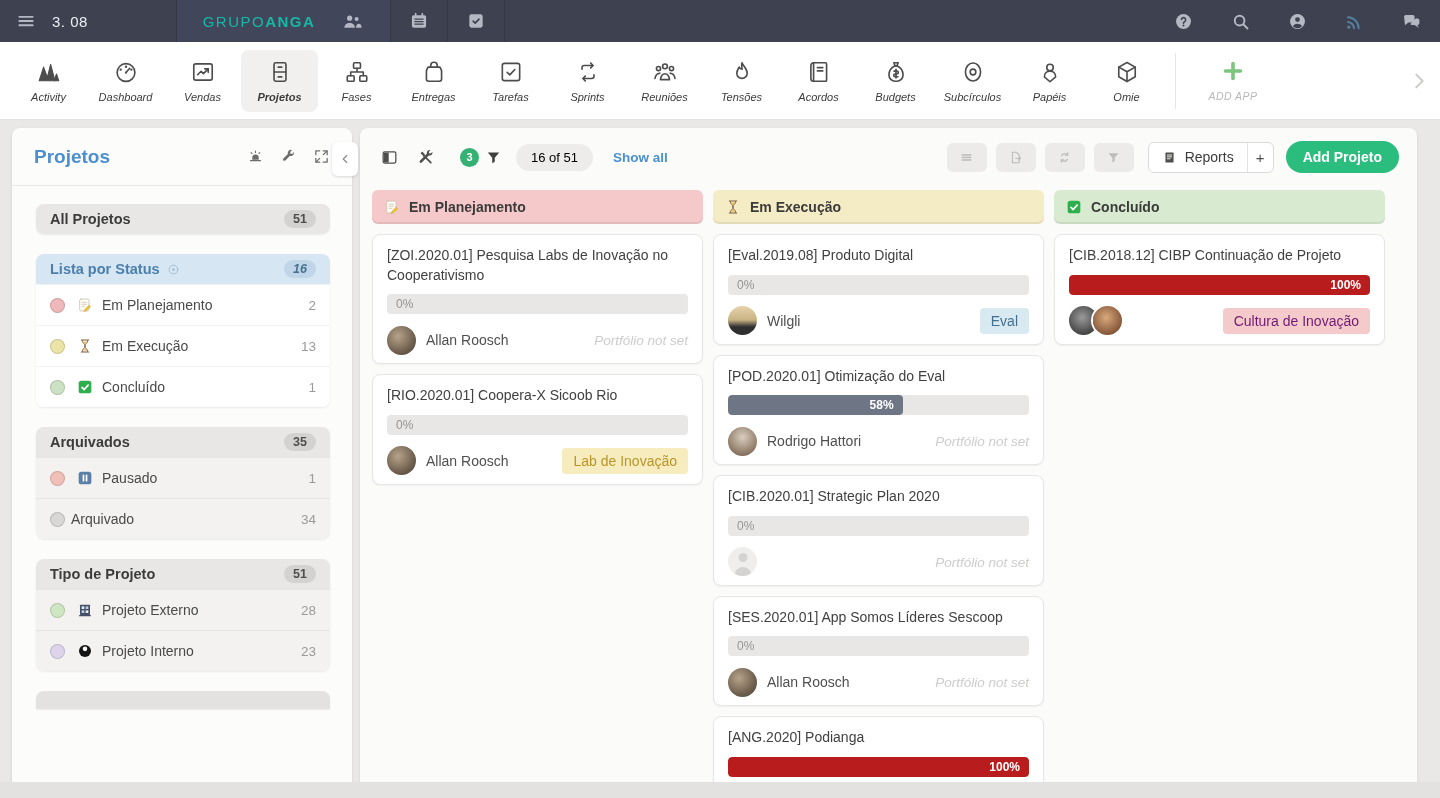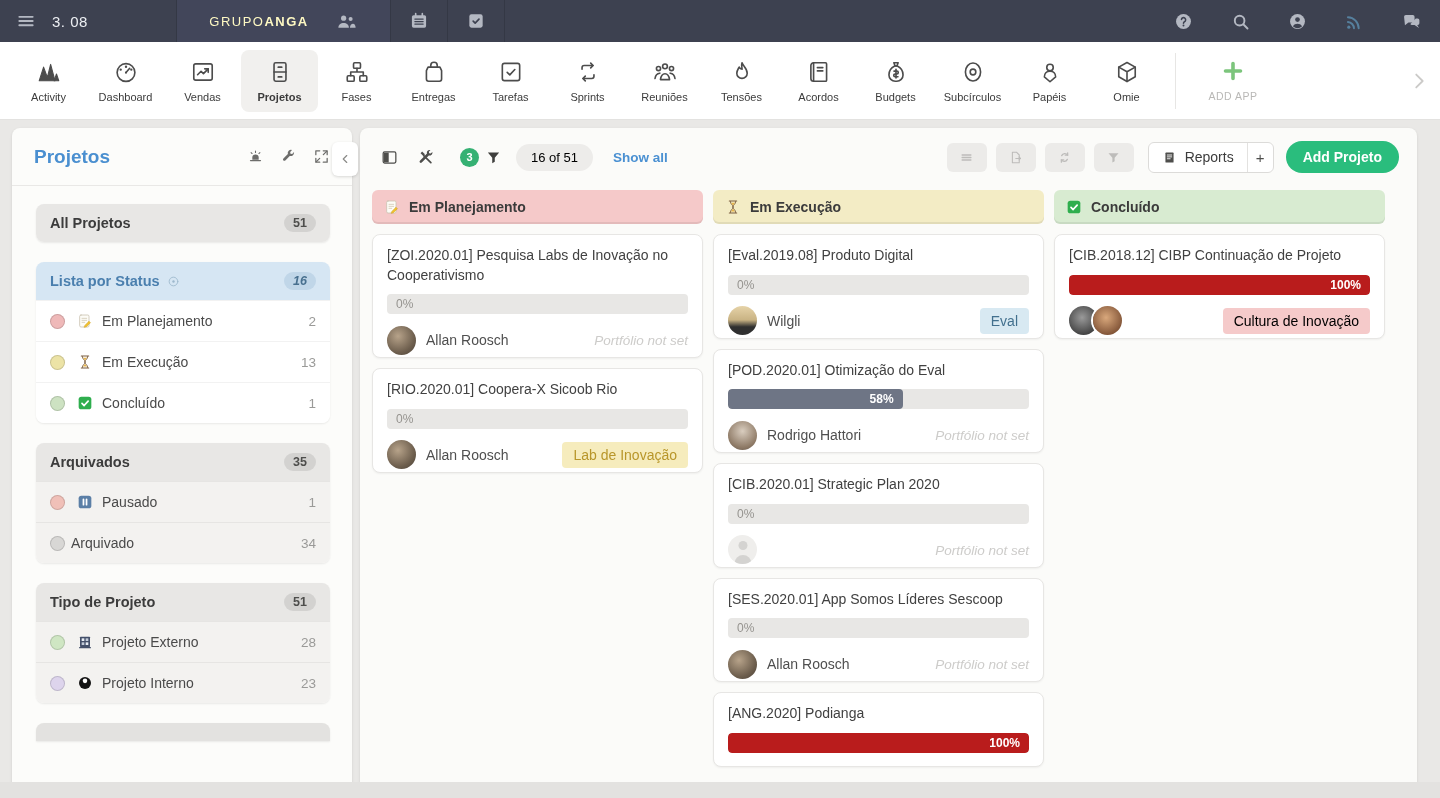--- a/index.html
+++ b/index.html
@@ -8,31 +8,31 @@
   .ic svg{display:block;width:100%;height:100%;}
   .ic{display:inline-block;flex:none;}
 
   
   .topbar{height:42px;background:#3d4150;display:flex;align-items:stretch;color:#b4b8c2;}
   .tb-left{display:flex;align-items:center;padding-left:16px;width:176px;}
   .tb-ic{width:20px;height:20px;color:#b4b8c2;cursor:pointer;}
   .tb-version{color:#eceef2;font-size:15px;margin-left:16px;letter-spacing:.5px;}
   .tb-cell{display:flex;align-items:center;justify-content:center;border-left:1px solid #343845;}
   .brand-cell{width:214px;background:#42465a;gap:0 26px;}
-  .brand{color:#fef9c3;font-size:13px;letter-spacing:1.5px;white-space:nowrap;}
+  .brand{color:#14b8a6;font-size:15px;letter-spacing:1.5px;white-space:nowrap;}
   .brand .b1{font-weight:300;}
   .brand .b2{font-weight:700;}
   .tb-sq{width:57px;}
   .tb-fill{flex:1;border-left:1px solid #343845;}
   .tb-right{display:flex;align-items:center;padding-right:18px;}
   .tb-right .tb-ic{width:21px;height:21px;margin-left:36px;}
   .tb-ic.signal{color:#56809e;}
 
   
-  .appnav{height:78px;background:#ffffff;border-bottom:1px solid #e3e2e0;display:flex;align-items:center;padding:0 10px;}
+  .appnav{height:78px;background:#ffffff;border-bottom:1px solid #e3e2e0;display:flex;align-items:center;padding:0 10px;font-style:italic;}
   .nav-item{width:77px;height:62px;display:flex;flex-direction:column;align-items:center;justify-content:center;gap:6px;border-radius:8px;cursor:pointer;}
   .nav-item .nav-ic{width:26px;height:26px;color:#4c4c4c;}
   .nav-label{font-size:11px;color:#3b3b3b;white-space:nowrap;}
   .nav-item.selected{background:#f1f0ee;}
   .nav-item.selected .nav-label{font-weight:700;}
   .nav-divider{width:1px;height:56px;background:#e7e6e4;margin:0 14px 0 10px;}
   .addapp{width:86px;height:62px;display:flex;flex-direction:column;align-items:center;justify-content:center;gap:7px;cursor:pointer;}
   .addapp .plus{width:24px;height:24px;color:#7cc57c;}
   .addapp .nav-label{color:#b9b8b6;letter-spacing:.5px;font-size:10.5px;}
   .nav-pager{margin-left:auto;width:22px;height:22px;color:#cbcac8;cursor:pointer;}
@@ -44,21 +44,21 @@
     border-radius:8px 8px 0 0;box-shadow:0 1px 3px rgba(0,0,0,.10);}
   .sb-head{height:58px;display:flex;align-items:center;padding:0 22px;border-bottom:1px solid #e9e8e6;}
   .sb-title{font-size:19px;font-weight:700;color:#4a8fd0;}
   .sb-head-icons{margin-left:auto;display:flex;align-items:center;gap:16px;}
   .sb-head-icons .ic{width:17px;height:17px;color:#6d6d6b;cursor:pointer;}
   .collapse-tab{position:absolute;left:320px;top:14px;width:26px;height:34px;background:#fff;border-radius:6px;
     box-shadow:0 1px 3px rgba(0,0,0,.15);display:flex;align-items:center;justify-content:center;cursor:pointer;z-index:3;}
   .collapse-tab .ic{width:14px;height:14px;color:#8a8a88;}
   .sb-body{padding:18px 22px 0 24px;}
   .sgroup{border-radius:8px;overflow:hidden;box-shadow:0 1px 2px rgba(0,0,0,.08);margin-bottom:20px;}
-  .sg-head{height:38px;display:flex;align-items:center;padding:0 14px;font-size:14.5px;font-weight:700;color:#3c3c3c;}
+  .sg-head{height:30px;display:flex;align-items:center;padding:0 14px;font-size:14.5px;font-weight:700;color:#3c3c3c;}
   .sg-head.all,.sg-head.gray{background:#e8e7e5;}
   .sg-head.blue{background:#d6e6f3;color:#4a7fae;}
   .sg-head .info{width:13px;height:13px;color:#9db8cc;margin-left:7px;}
   .badge{margin-left:auto;background:rgba(0,0,0,.09);color:#4e4e4c;font-size:12.5px;font-weight:700;
     padding:3px 9px;border-radius:11px;line-height:1;}
   .sg-head.blue .badge{background:#c0d6e8;color:#48708f;font-style:italic;}
   .srow{height:41px;display:flex;align-items:center;padding:0 14px;border-top:1px solid rgba(0,0,0,.05);cursor:pointer;}
   .srow.white{background:#ffffff;}
   .srow.gray{background:#f3f2f0;}
   .sdot{width:15px;height:15px;border-radius:50%;box-shadow:inset 0 0 0 1px rgba(0,0,0,.14);flex:none;}
@@ -91,21 +91,21 @@
     color:#4e4e4c;font-size:15px;}
   .add-btn{margin-left:12px;height:32px;background:#2abd7d;border-radius:16px;border:none;color:#fff;
     font-weight:700;font-size:14px;padding:0 17px;cursor:pointer;font-family:inherit;}
 
   .board{display:flex;gap:10px;padding:4px 12px 0 12px;align-items:flex-start;height:608px;overflow:hidden;}
   .column{width:331px;flex:none;}
   .col-head{height:34px;border-radius:6px;display:flex;align-items:center;gap:9px;padding:0 12px;
     font-size:14px;font-weight:700;color:#3b3b3b;box-shadow:inset 0 -2px 0 rgba(0,0,0,.07);}
   .col-head .st-ic{width:16px;height:16px;}
   .cards{display:flex;flex-direction:column;gap:10px;margin-top:10px;}
-  .card{background:#fff;border:1px solid #e7e6e4;border-radius:8px;padding:11px 14px 2px;
+  .card{background:#fff;border:1px solid #e7e6e4;border-radius:8px;padding:11px 14px 8px;
     box-shadow:0 1px 2px rgba(0,0,0,.05);cursor:pointer;}
   .card-title{font-size:14px;color:#414141;line-height:1.4;margin-bottom:9px;}
   .pbar{height:20px;border-radius:4px;background:#e8e7e5;overflow:hidden;position:relative;margin-bottom:11px;}
   .plabel-track{position:absolute;left:9px;top:0;height:100%;display:flex;align-items:center;
     font-size:12px;color:#95938f;}
   .pfill{height:100%;border-radius:4px;display:flex;align-items:center;justify-content:flex-end;
     padding-right:9px;font-size:12px;font-weight:700;color:#fff;}
   .pfill.slate{background:#6e7585;}
   .pfill.green{background:#b91c1c;}
   .card-foot{display:flex;align-items:center;min-height:30px;}
@@ -700,21 +700,21 @@
           </div>
           <div class="cards">
             <div class="card">
               <div class="card-title">[CIB.2018.12] CIBP Continuação de Projeto</div>
               <div class="pbar">
                 <div class="pfill green" style="width: 100%;">100%</div>
               </div>
               <div class="card-foot">
                 <span class="avatar av-p1"></span>
                 <span class="avatar av-p2"></span>
-                <span class="foot-right"><span class="tag" style="background: rgb(245, 202, 202); color: #000000; margin-left: 36px;">Cultura de Inovação</span></span>
+                <span class="foot-right"><span class="tag" style="background: rgb(245, 202, 202); color: #701a75; margin-left: 36px;">Cultura de Inovação</span></span>
               </div>
             </div>
           </div>
         </div>
       </div>
   </div>
 </div>
 
 <div class="bottom-strip"></div>
 

